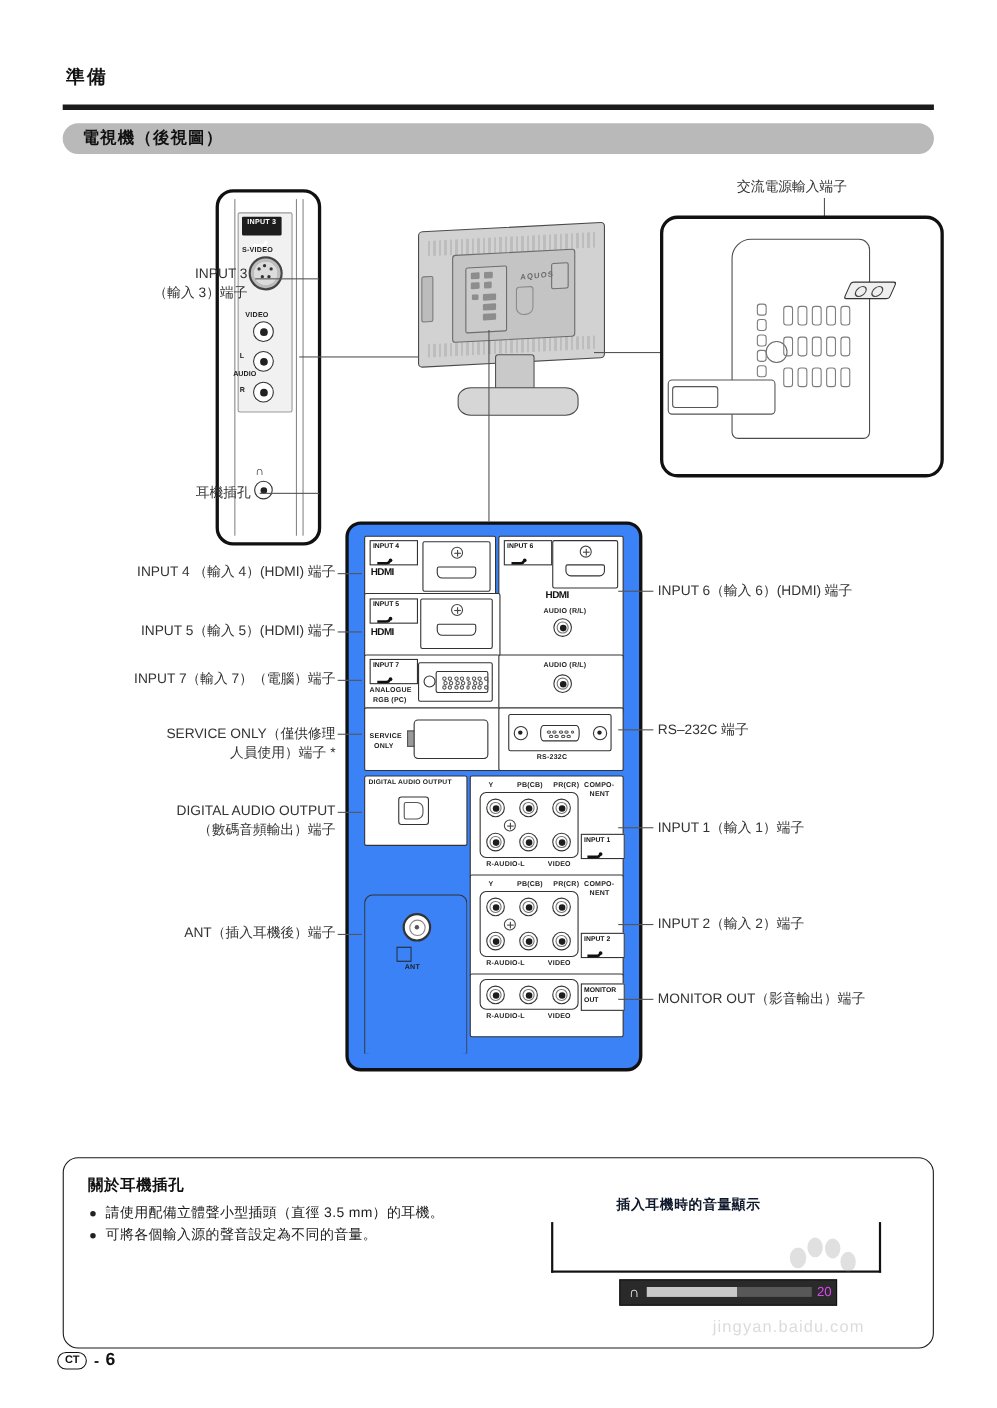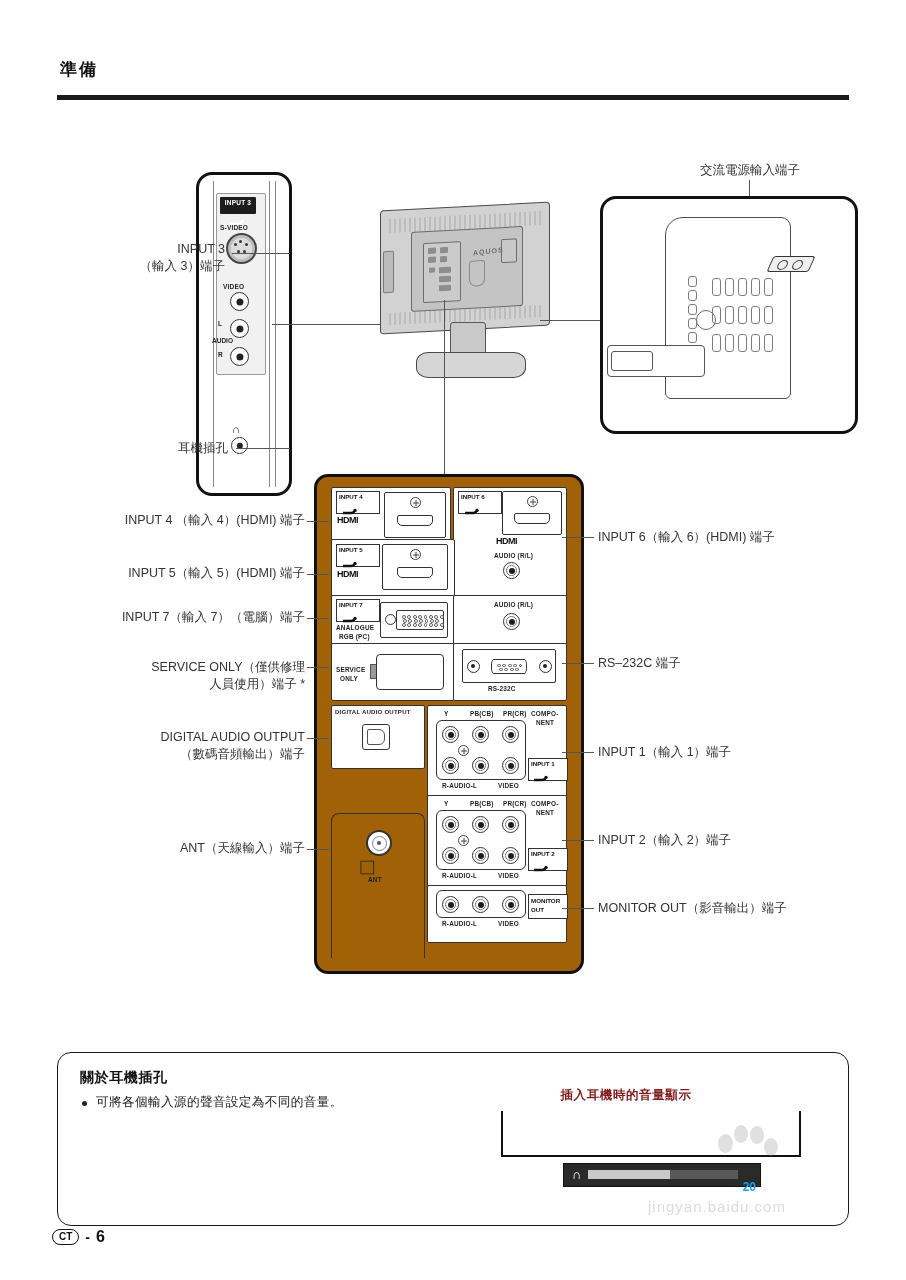--- a/index.html
+++ b/index.html
@@ -121,21 +121,21 @@
     border:1.6px solid #6a6a6a;border-radius:50%;
   }
   .ac-stand{
     position:absolute;left:4px;top:146px;width:96px;height:30px;
     border:1.4px solid #555;border-radius:4px;background:#fff;
   }
 
   
   .panel{
     position:absolute;left:314px;top:474px;width:264px;height:494px;
-    border:3px solid #111;border-radius:14px;background:#a16207;
+    border:3px solid #111;border-radius:14px;background:#3b82f6;
   }
   .grp{position:absolute;border:1.4px solid #333;border-radius:2px;background:#fff;}
   .cap{position:absolute;font-size:6.4px;font-weight:bold;color:#1d1d1d;letter-spacing:.2px;white-space:nowrap;}
   .inputtag{
     position:absolute;border:1.3px solid #333;background:#fff;
     font-size:6.2px;font-weight:bold;color:#111;padding:1px 2px 0 2px;
   }
   .plugicon{
     position:absolute;width:16px;height:7px;
   }
@@ -206,38 +206,38 @@
   }
   .bullets{position:absolute;left:22px;top:40px;margin:0;padding:0;list-style:none;}
   .bullets li{
     position:relative;padding-left:16px;font-size:12.7px;line-height:19.5px;color:#1a1a1a;letter-spacing:.3px;
   }
   .bullets li::before{
     content:"";position:absolute;left:2px;top:8px;width:5px;height:5px;background:#222;border-radius:50%;
   }
   .vol-title{
     position:absolute;left:460px;top:1086px;width:330px;text-align:center;
-    font-size:12.5px;font-weight:bold;color:#7f1d1d;letter-spacing:.6px;
+    font-size:12.5px;font-weight:bold;color:#0f172a;letter-spacing:.6px;
   }
   .osd-frame{position:absolute;left:500px;top:1110px;width:324px;height:96px;}
   .osd-frame .bkt{position:absolute;background:#111;}
   .osd-bar{
     position:absolute;left:62px;top:52px;width:196px;height:22px;
     background:#2a2a2a;border:1px solid #111;
   }
   .osd-hp{
     position:absolute;left:4px;top:3px;width:17px;height:16px;
     color:#fff;font-size:13px;line-height:16px;text-align:center;
   }
   .osd-track{
     position:absolute;left:24px;top:6px;width:150px;height:9px;background:#585858;
   }
   .osd-fill{position:absolute;left:0;top:0;height:9px;background:#c9c9c9;}
   .osd-num{
-    position:absolute;right:4px;top:16px;font-size:12px;font-weight:bold;color:#0ea5e9;
+    position:absolute;right:4px;top:3px;font-size:12px;font-weight:normal;color:#d946ef;
   }
 
   
   .wm{position:absolute;pointer-events:none;opacity:.30;}
   .wm-main{
     left:636px;top:1146px;font-size:46px;font-weight:bold;color:#7f7f7f;letter-spacing:-1px;
   }
   .wm-sub{left:648px;top:1198px;font-size:15px;color:#8a8a8a;letter-spacing:1px;}
   .wm-paw{left:712px;top:1122px;width:70px;height:44px;}
   .wm-paw i{position:absolute;background:#9a9a9a;border-radius:50%;}
@@ -251,20 +251,23 @@
   .pg-num{font-size:16px;font-weight:bold;color:#111;}
   .dash{font-size:14px;font-weight:bold;color:#111;}
 </style>
 </head>
 <body>
 
 <div class="page">
 
   <div class="chapter-title">準備</div>
   <div class="rule"></div>
+  <div class="section-pill">
+    <span>電視機（後視圖）</span>
+  </div>
 
   <div class="sidepanel">
     <div class="innerline" style="left:14px;"></div>
     <div class="innerline" style="left:70px;"></div>
     <div class="innerline" style="left:76px;"></div>
 
     <div class="plate"></div>
 
     <div class="tag-dark" style="left:21px;top:22px;width:36px;height:15px;padding-top:2px;">INPUT 3</div>
     <div class="plugicon" style="left:30px;top:37px;">
@@ -328,21 +331,21 @@
       <div style="position:absolute;left:2px;top:40px;width:9px;height:40px;background:#bcbcbc;border:1px solid #7a7a7a;border-radius:2px;"></div>
     </div>
     <div class="tv-neck"></div>
     <div class="tv-base"></div>
   </div>
 
   <div class="leader h" style="left:540px;top:320px;width:62px;"></div>
 
   <div class="leader v" style="left:444px;top:300px;height:174px;"></div>
 
-  <div class="lbl" style="left:700px;top:162px;font-family:Liberation Serif, serif;">交流電源輸入端子</div>
+  <div class="lbl" style="left:670px;top:162px;font-family:Liberation Serif, serif;">交流電源輸入端子</div>
   <div class="leader v" style="left:749px;top:180px;height:86px;"></div>
 
   <div class="acbox">
     <div class="ac-shell">
       <div class="ac-socket">
         <i style="left:7px;"></i>
           <i style="left:22px;"></i>
       </div>
       <div class="ac-hole"></div>
       <div class="vent-col" style="left:22px;top:58px;">
@@ -610,21 +613,21 @@
     <div>人員使用）端子 *</div>
   </div>
   <div class="leader h" style="left:307px;top:667px;width:22px;"></div>
 
   <div class="lbl r" style="left:55px;top:729px;width:250px;">
     <div>DIGITAL AUDIO OUTPUT</div>
     <div>（數碼音頻輸出）端子</div>
   </div>
   <div class="leader h" style="left:307px;top:738px;width:22px;"></div>
 
-  <div class="lbl r" style="left:55px;top:840px;width:250px;">ANT（天線輸入）端子</div>
+  <div class="lbl r" style="left:55px;top:840px;width:250px;">ANT（插入耳機後）端子</div>
   <div class="leader h" style="left:307px;top:849px;width:22px;"></div>
 
   <div class="leader h" style="left:562px;top:537px;width:32px;"></div>
   <div class="lbl" style="left:598px;top:529px;">INPUT 6（輸入 6）(HDMI) 端子</div>
 
   <div class="leader h" style="left:562px;top:663px;width:32px;"></div>
   <div class="lbl" style="left:598px;top:655px;">RS–232C 端子</div>
 
   <div class="leader h" style="left:562px;top:752px;width:32px;"></div>
   <div class="lbl" style="left:598px;top:744px;">INPUT 1（輸入 1）端子</div>
@@ -632,20 +635,21 @@
   <div class="leader h" style="left:562px;top:840px;width:32px;"></div>
   <div class="lbl" style="left:598px;top:832px;">INPUT 2（輸入 2）端子</div>
 
   <div class="leader h" style="left:562px;top:908px;width:32px;"></div>
   <div class="lbl" style="left:598px;top:900px;">MONITOR OUT（影音輸出）端子</div>
 
 
   <div class="notebox">
     <div class="note-title">關於耳機插孔</div>
     <ul class="bullets">
+      <li>請使用配備立體聲小型插頭（直徑 3.5 mm）的耳機。</li>
       <li>可將各個輸入源的聲音設定為不同的音量。</li>
     </ul>
 
     <div class="vol-title" style="top:34px;left:403px;">插入耳機時的音量顯示</div>
     <div class="osd-frame" style="left:443px;top:58px;">
       <div class="bkt" style="left:0;top:0;width:2px;height:46px;"></div>
       <div class="bkt" style="left:0;top:44px;width:300px;height:2px;"></div>
       <div class="bkt" style="left:298px;top:0;width:2px;height:46px;"></div>
       <div class="osd-bar">
         <div class="osd-hp">∩</div>

